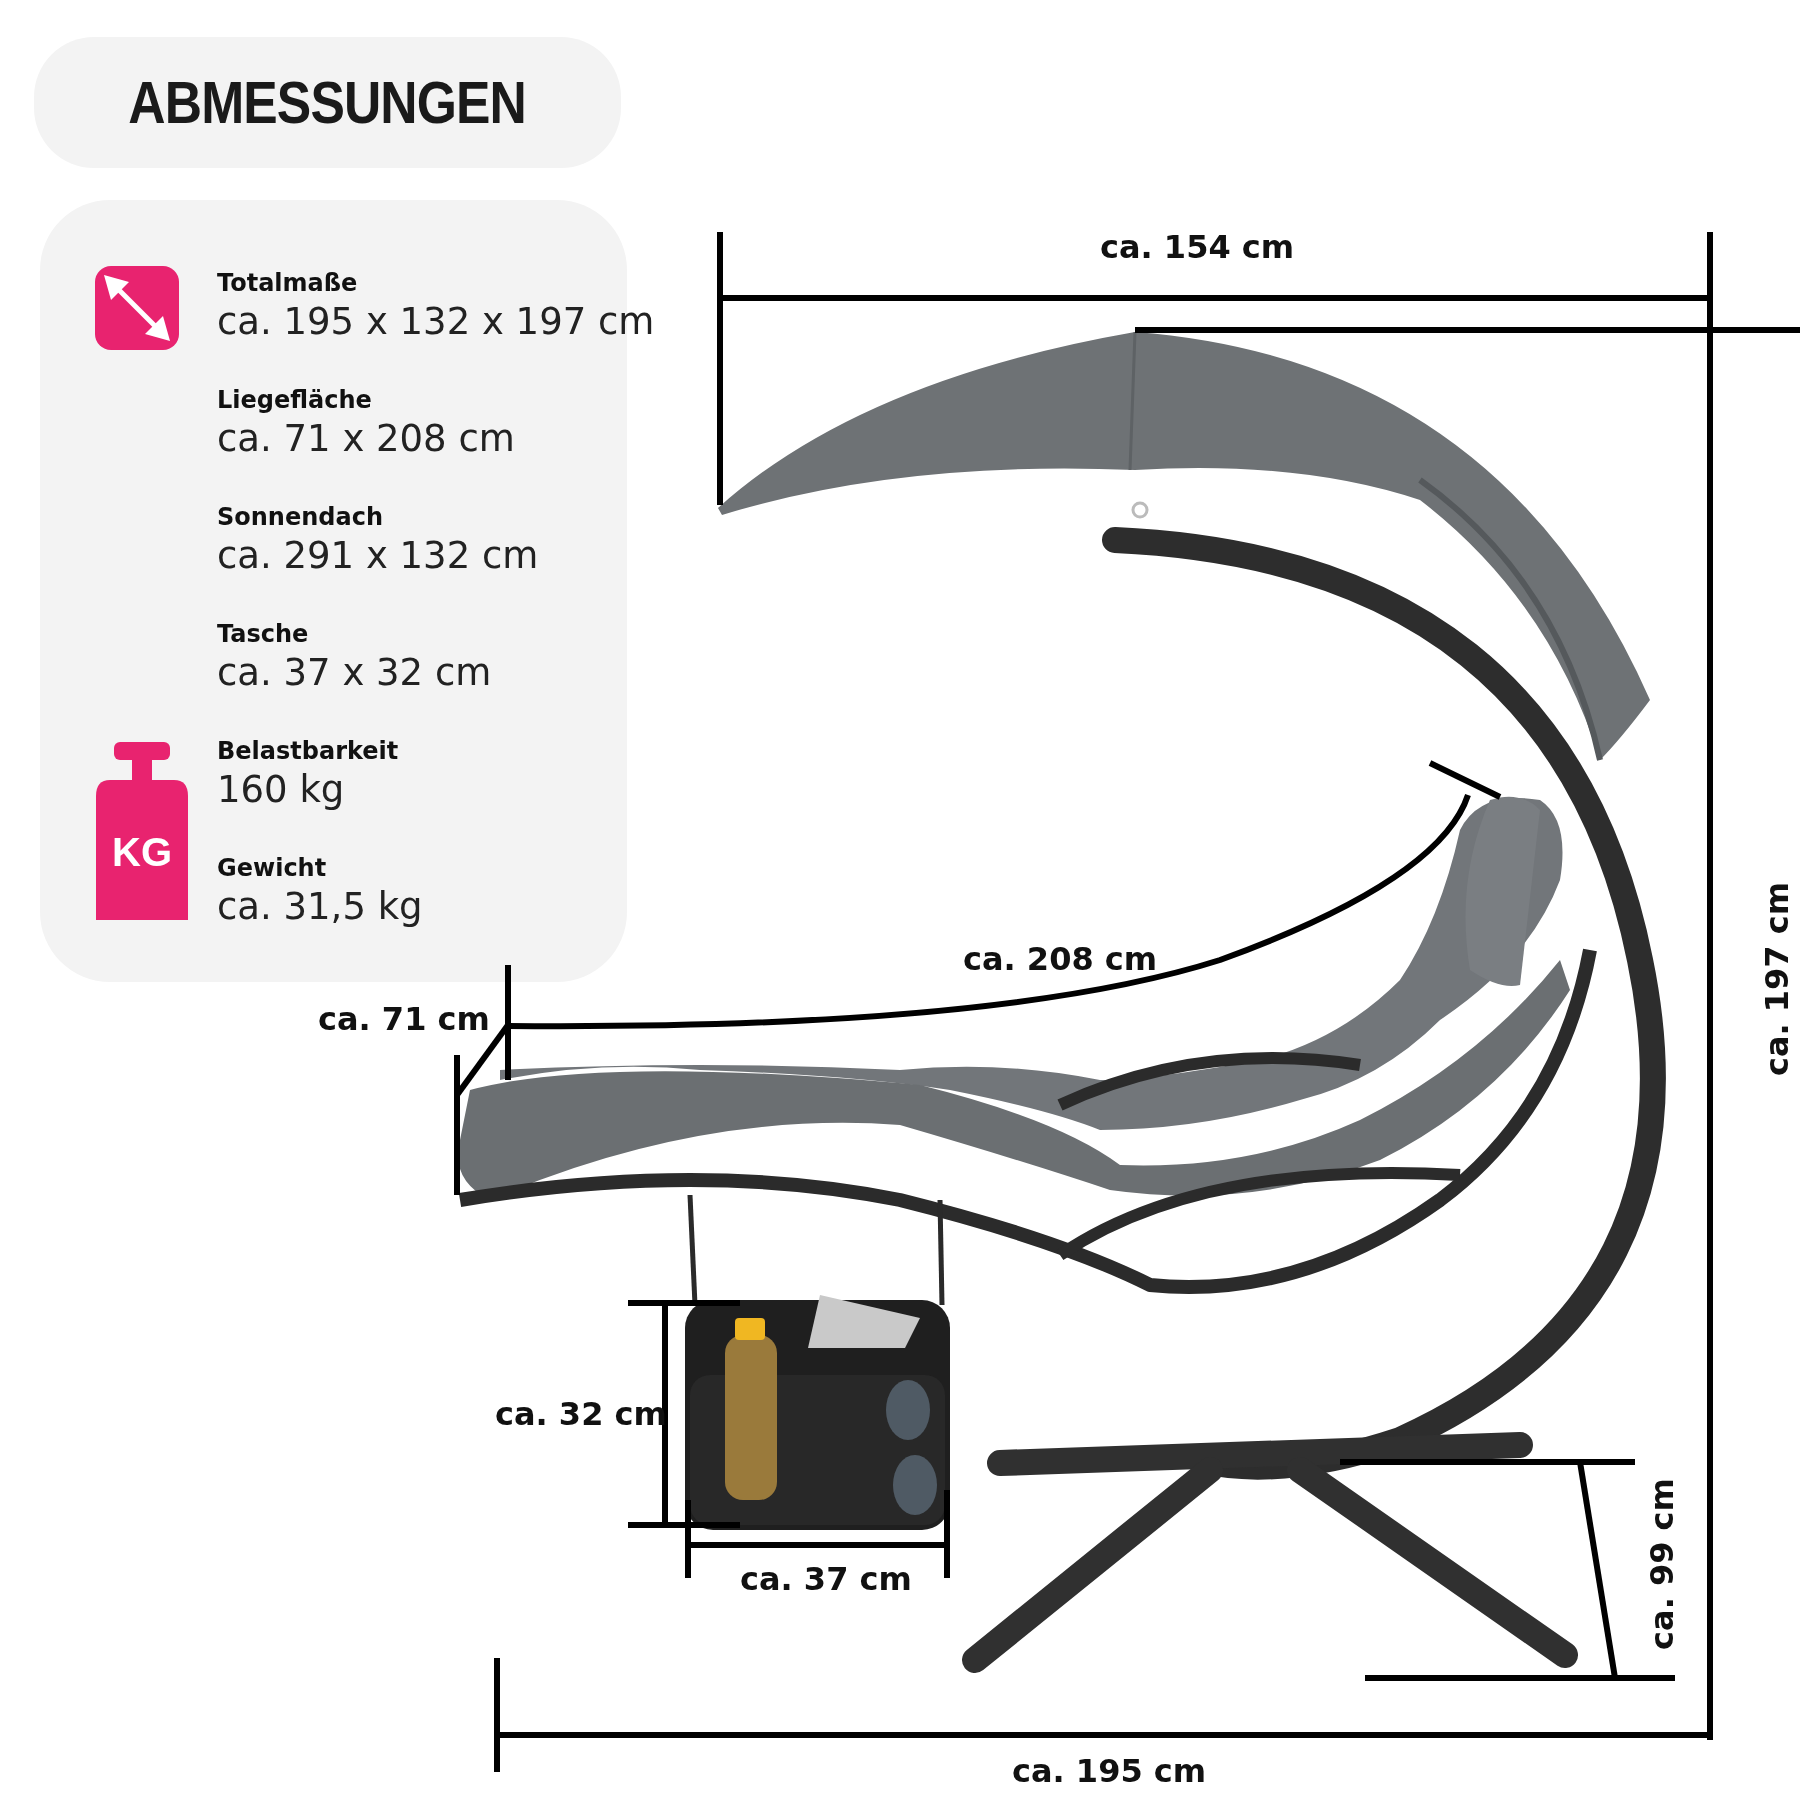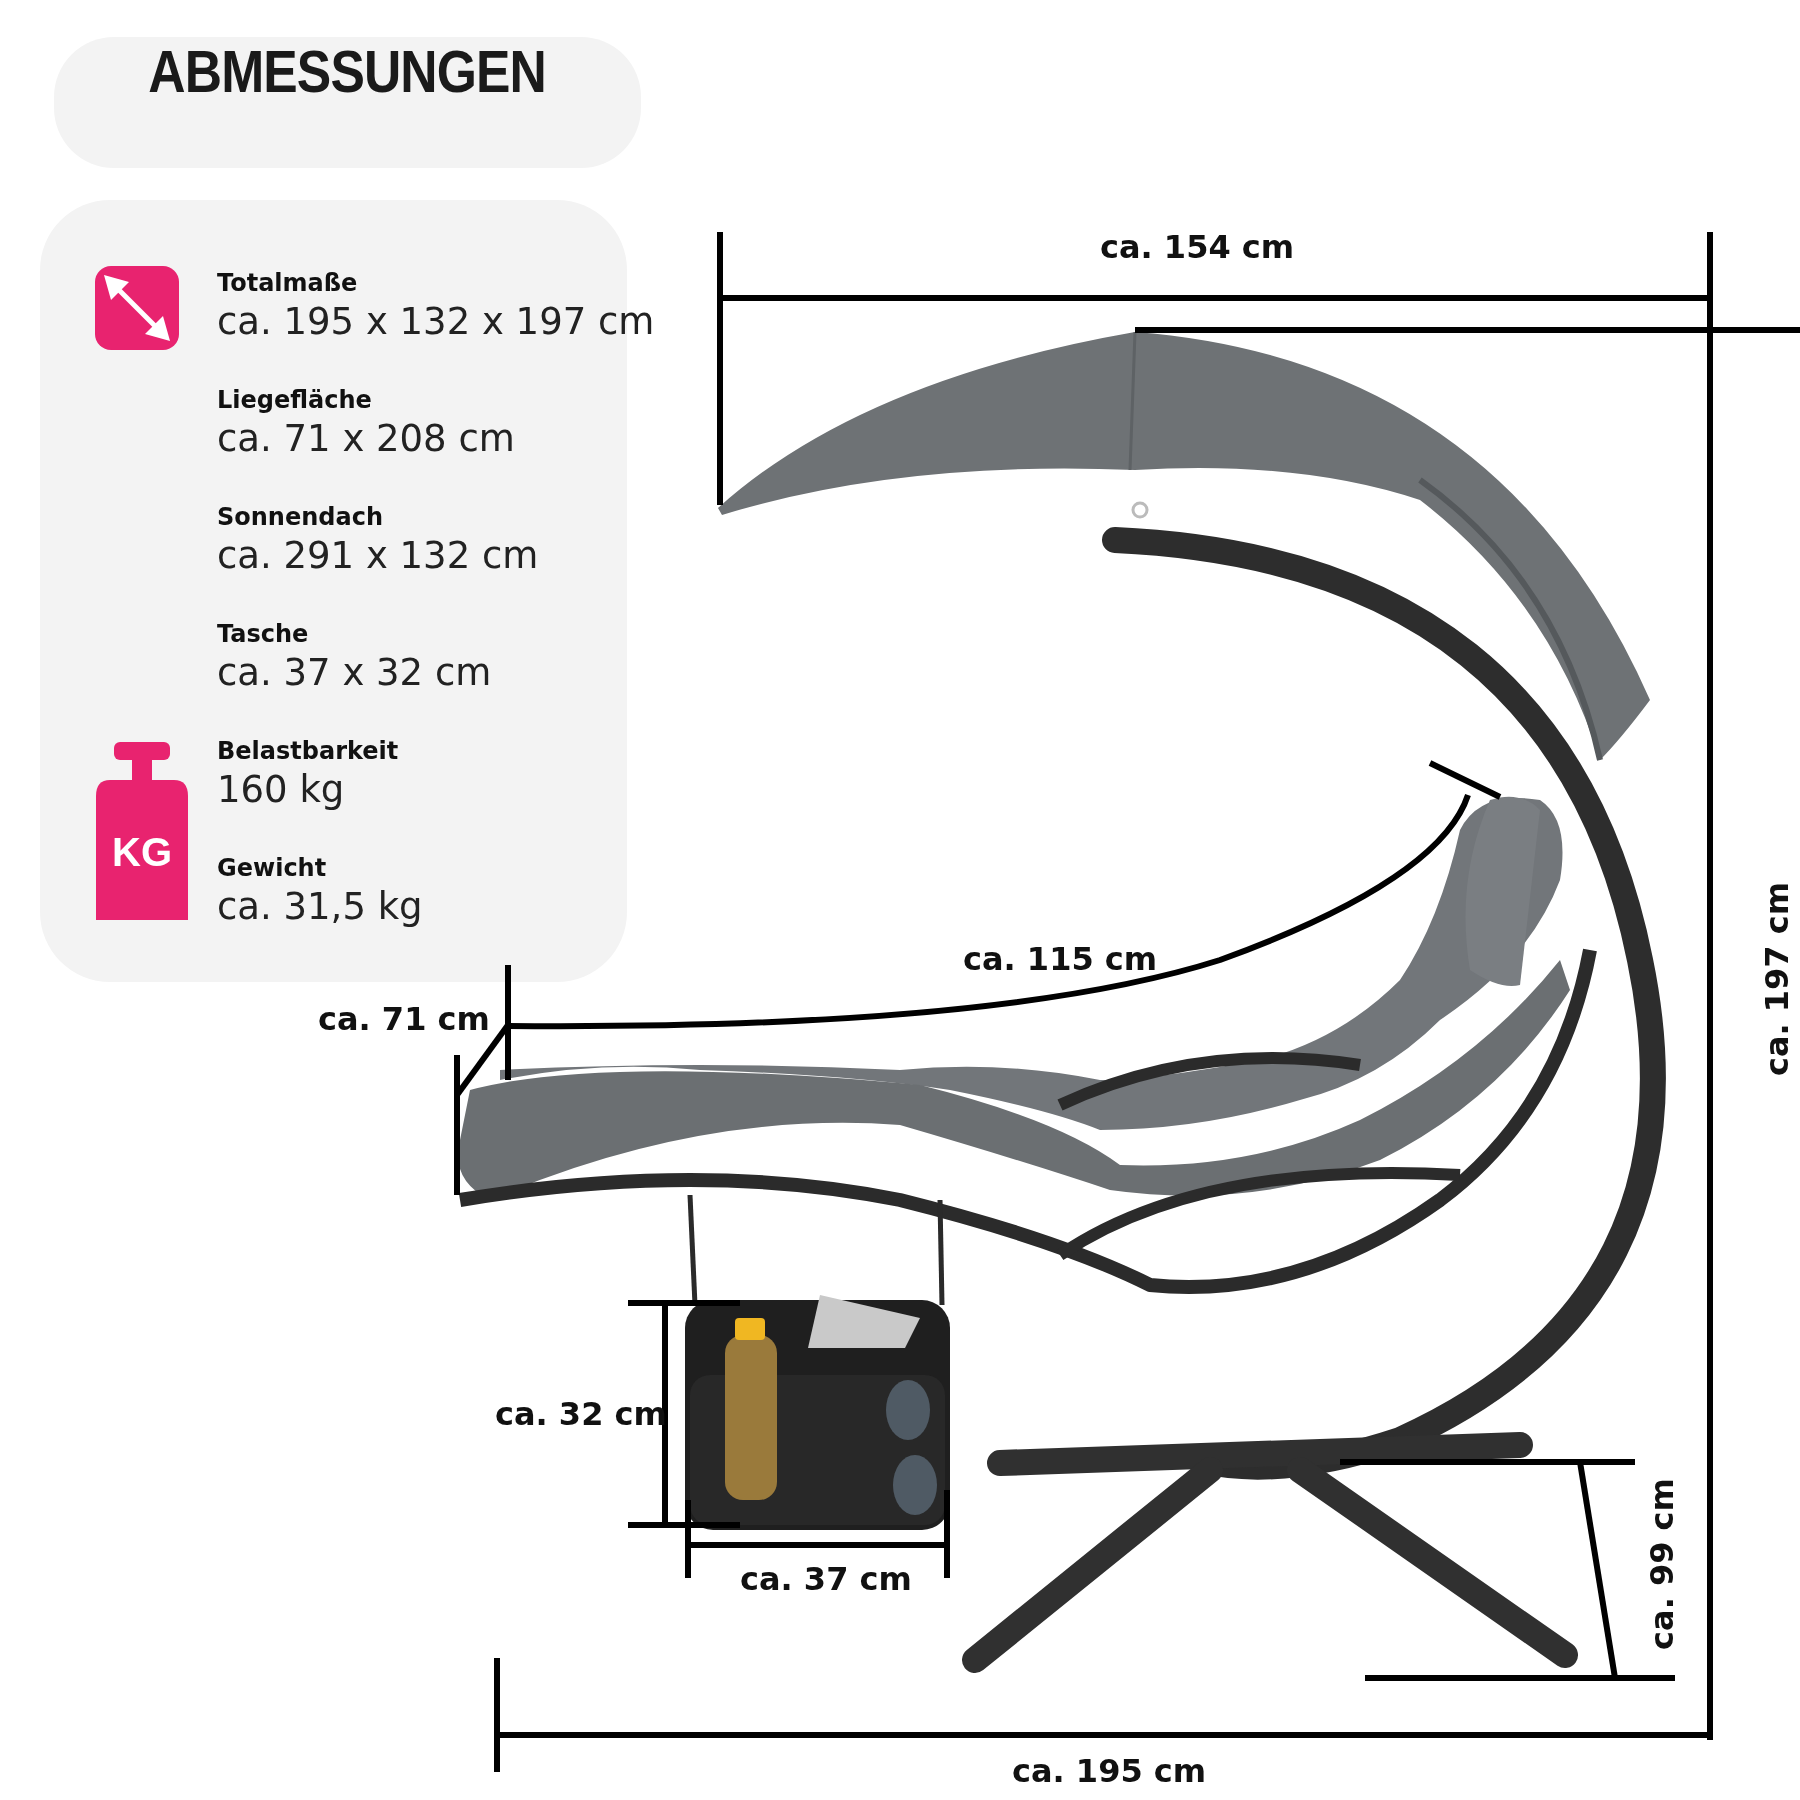--- a/index.html
+++ b/index.html
@@ -1,17 +1,17 @@
 <!DOCTYPE html>
 <html><head>
 <meta charset="utf-8">
 <style>
   html,body{margin:0;padding:0;background:#fff;}
   body{width:1800px;height:1800px;position:relative;overflow:hidden;font-family:"DejaVu Sans","Liberation Sans",sans-serif;color:#111;}
-  .title-box{position:absolute;left:54px;top:37px;width:587px;height:131px;background:#f3f3f3;border-radius:60px;display:flex;justify-content:center;}
+  .title-box{position:absolute;left:34px;top:37px;width:587px;height:131px;background:#f3f3f3;border-radius:60px;display:flex;align-items:center;justify-content:center;}
   .title{font-family:"Liberation Sans",sans-serif;font-weight:900;font-size:60px;letter-spacing:-1px;transform:scaleX(0.86);color:#1a1a1a;}
   .info-panel{position:absolute;left:40px;top:200px;width:587px;height:782px;background:#f3f3f3;border-radius:70px;}
   .item{position:absolute;left:177px;}
   .item .label{font-weight:bold;font-size:24px;line-height:38px;color:#111;}
   .item .value{font-size:37px;line-height:40px;color:#222;font-weight:normal;font-family:"DejaVu Sans",sans-serif;}
   .icon{position:absolute;}
   .dim{position:absolute;font-weight:bold;font-size:32px;color:#111;white-space:nowrap;font-family:"DejaVu Sans",sans-serif;}
   .vert{transform:rotate(-90deg);transform-origin:center;}
   svg.art{position:absolute;left:0;top:0;}
 </style>
@@ -129,18 +129,18 @@
     <line x1="1365" y1="1678" x2="1675" y2="1678"></line>
     <line x1="1580" y1="1462" x2="1615" y2="1678"></line>
 
     <line x1="497" y1="1658" x2="497" y2="1772"></line>
     <line x1="497" y1="1735" x2="1712" y2="1735"></line>
   </g>
 </svg>
 
 <div class="dim" style="left:1100px;top:228px">ca. 154 cm</div>
 <div class="dim vert" style="left:1680px;top:960px">ca. 197 cm</div>
-<div class="dim" style="left:963px;top:940px">ca. 115 cm</div>
+<div class="dim" style="left:963px;top:940px">ca. 208 cm</div>
 <div class="dim" style="left:318px;top:1000px">ca. 71 cm</div>
 <div class="dim" style="left:495px;top:1395px">ca. 32 cm</div>
 <div class="dim" style="left:740px;top:1560px">ca. 37 cm</div>
 <div class="dim vert" style="left:1576px;top:1545px">ca. 99 cm</div>
 <div class="dim" style="left:1012px;top:1752px">ca. 195 cm</div>
 
 </body></html>

